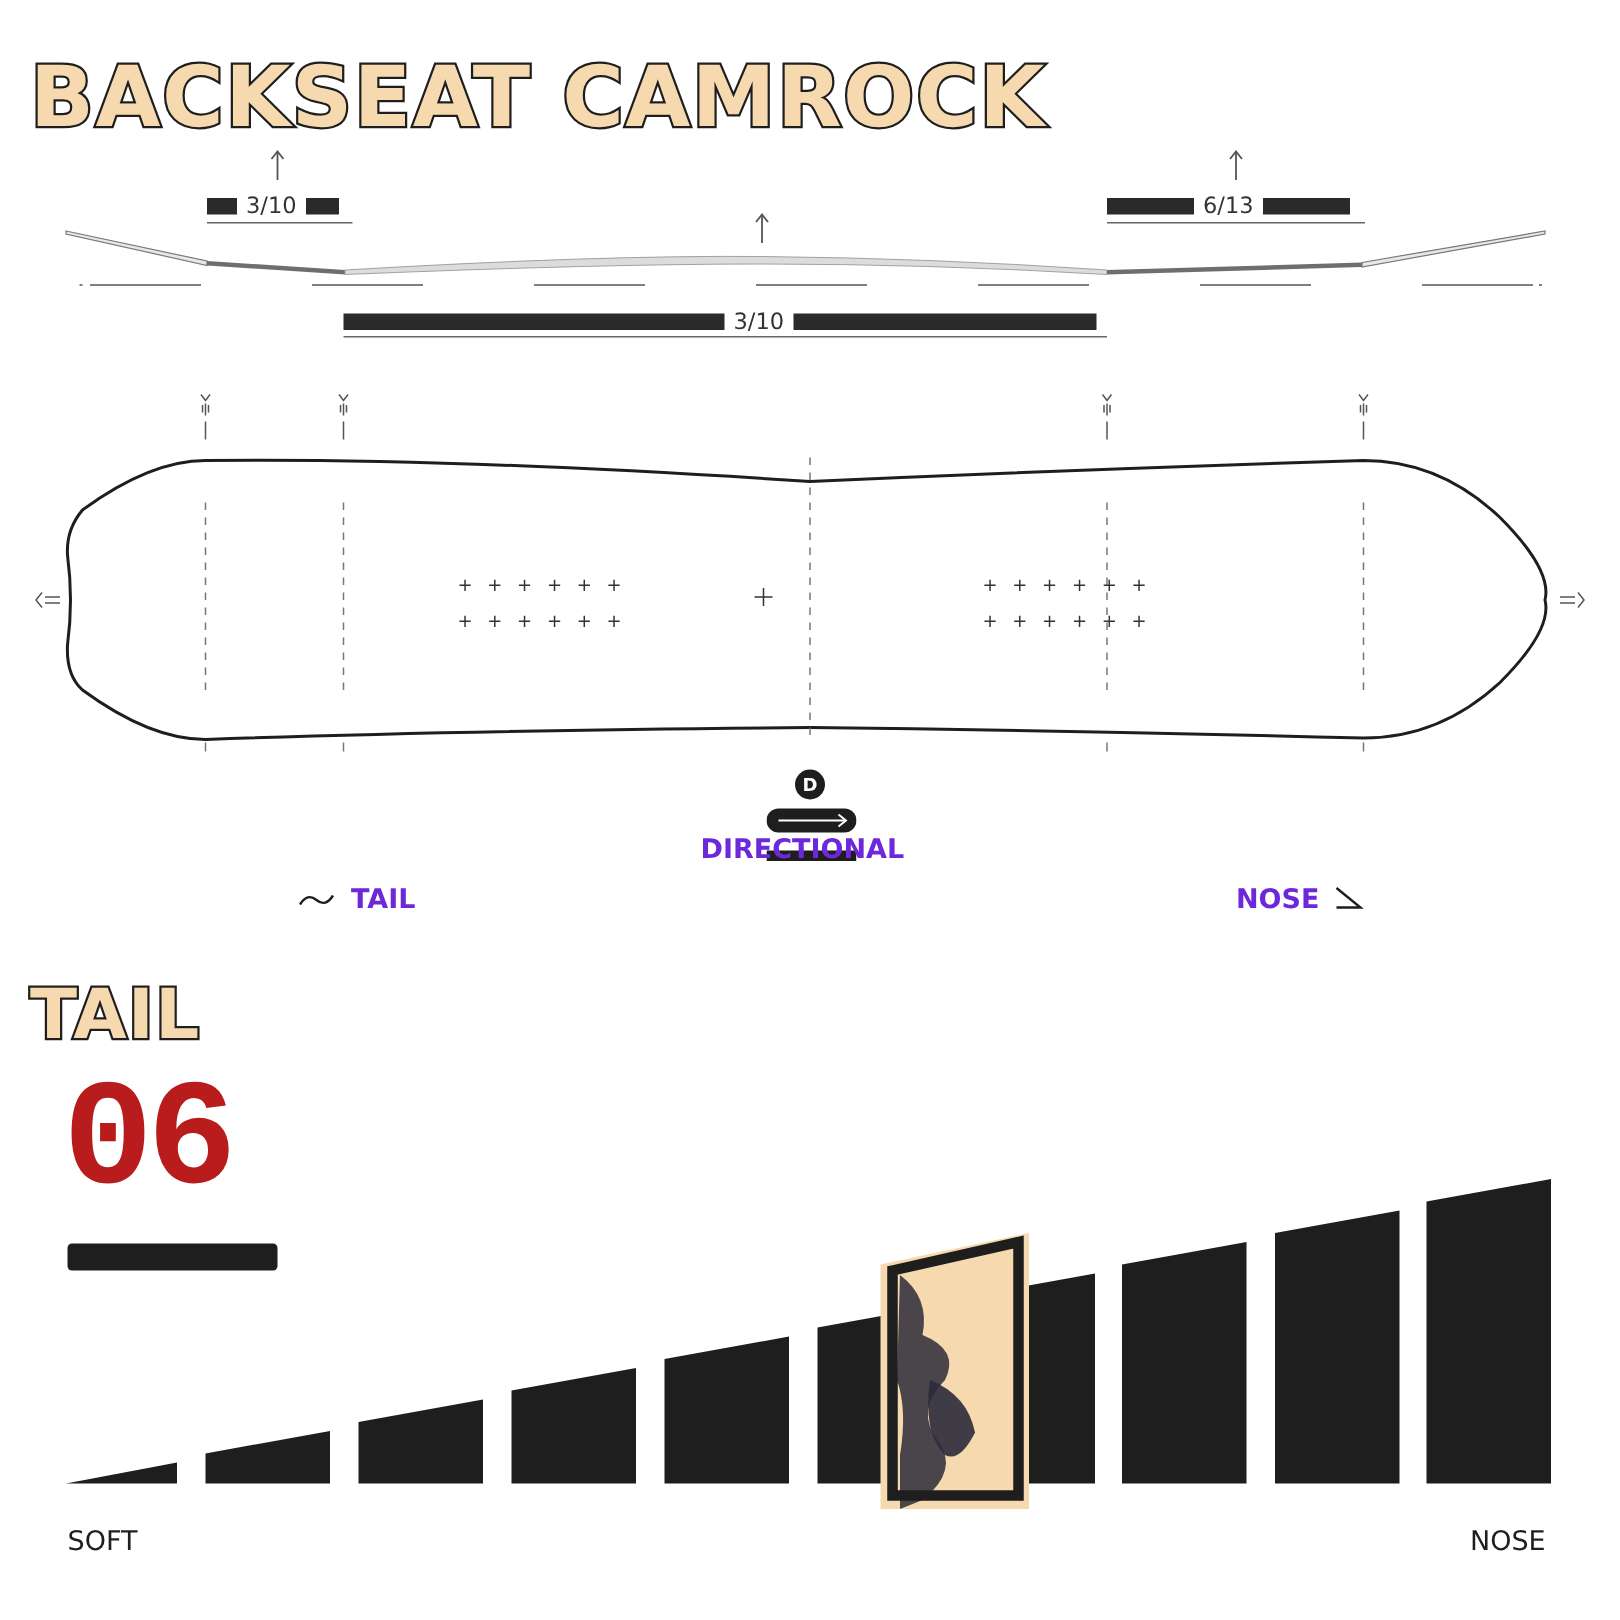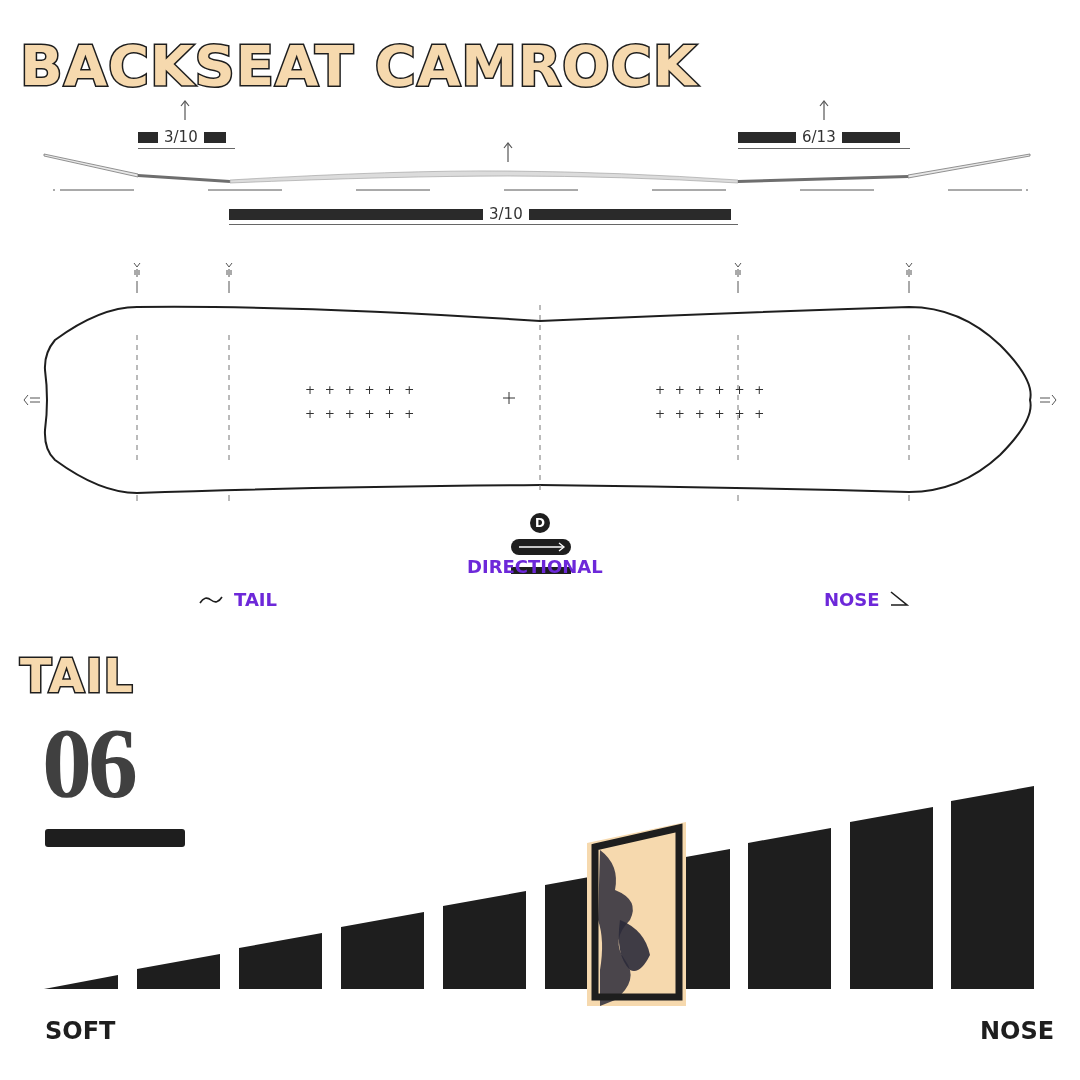--- a/index.html
+++ b/index.html
@@ -12,23 +12,23 @@
     paint-order: stroke fill;
     letter-spacing:1px;
   }
   #main-title { left:20px; top:34px; font-size:56px; line-height:64px; }
   #flex-title { left:20px; top:648px; font-size:46px; line-height:56px; }
   .rating-box { position:absolute; display:flex; align-items:center; }
   .rating-box .blk { height:11px; background:#2a2a2a; }
   .rating-box .lbl { font-family:"DejaVu Sans", sans-serif; font-size:15px; color:#333; padding:0 6px; line-height:15px; }
   .rating-underline { position:absolute; height:1px; background:#666; }
   .label-bold { font-family:"DejaVu Sans", sans-serif; font-weight:bold; font-size:18px; color:#6d28d9; }
-  #flex-number { left:42px; top:708px; font-family:Liberation Serif, serif; font-weight:bold; font-size:100px; line-height:110px; letter-spacing:-4px; color:#404040; }
+  #flex-number { left:42px; top:708px; font-family:Liberation Mono, monospace; font-weight:bold; font-size:100px; line-height:110px; letter-spacing:-4px; color:#b91c1c; }
   #flex-underline { left:45px; top:829px; width:140px; height:18px; background:#1e1e1e; border-radius:3px; }
-  .scale-label { font-family:"DejaVu Sans", sans-serif; font-weight:bold; font-size:24px; color:#1e1e1e; }
+  .scale-label { font-family:"DejaVu Sans", sans-serif; font-weight:normal; font-size:18px; color:#1e1e1e; }
 </style>
 </head>
 <body>
 
 <div id="main-title" class="abs title-text">BACKSEAT CAMROCK</div>
 
 <svg class="abs" style="left:0;top:90px" width="1080" height="140">
 
   <g stroke="#555" stroke-width="1.2" fill="none">
     <line x1="185" y1="30" x2="185" y2="12"></line>

